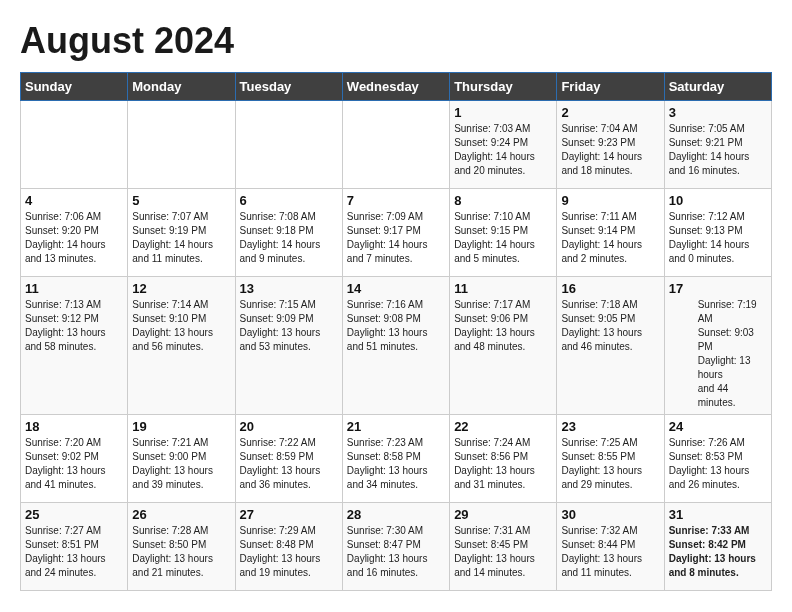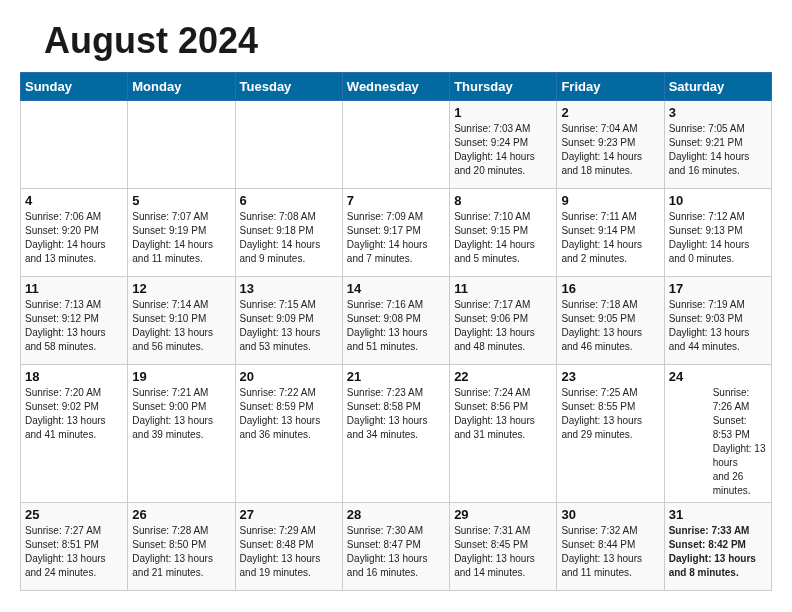--- a/index.html
+++ b/index.html
@@ -24,38 +24,37 @@
       font-size: 18px;
       font-weight: bold;
       color: #1a3a5c;
       line-height: 1.1;
     }
     .logo-text span {
       color: #4da6e0;
     }
     .title-block {
       text-align: right;
-      margin-left: 24px;
     }
     .month-title {
       font-size: 36px;
       font-weight: bold;
       color: #1a1a1a;
     }
     .location {
       font-size: 16px;
       color: #333;
     }
     table {
       width: 100%;
       border-collapse: collapse;
       font-size: 11px;
     }
     thead tr th {
-      background-color: #0369a1;
+      background-color: #404040;
       color: white;
       padding: 6px 4px;
       text-align: left;
       font-size: 13px;
       font-weight: bold;
       border: 1px solid #2b6cb0;
     }
     tbody tr td {
       border: 1px solid #ccc;
       vertical-align: top;
@@ -221,21 +220,21 @@
         </td>
         <td>
           <span class="day-number">16</span>
           <div class="day-info" style="white-space: pre-line;">Sunrise: 7:18 AM
 Sunset: 9:05 PM
 Daylight: 13 hours
 and 46 minutes.</div>
         </td>
         <td>
           <span class="day-number">17</span>
-          <div class="day-info" style="white-space: pre-line;">Sunrise: 7:19 AM
+          <div class="day-info" style="white-space: pre-line; margin-left: 29px;">Sunrise: 7:19 AM
 Sunset: 9:03 PM
 Daylight: 13 hours
 and 44 minutes.</div>
         </td>
       </tr>
       <tr>
         <td>
           <span class="day-number">18</span>
           <div class="day-info" style="white-space: pre-line;">Sunrise: 7:20 AM
 Sunset: 9:02 PM
@@ -272,21 +271,21 @@
         </td>
         <td>
           <span class="day-number">23</span>
           <div class="day-info" style="white-space: pre-line;">Sunrise: 7:25 AM
 Sunset: 8:55 PM
 Daylight: 13 hours
 and 29 minutes.</div>
         </td>
         <td>
           <span class="day-number">24</span>
-          <div class="day-info" style="white-space: pre-line; margin-left: 44px;">Sunrise: 7:26 AM
+          <div class="day-info" style="white-space: pre-line;">Sunrise: 7:26 AM
 Sunset: 8:53 PM
 Daylight: 13 hours
 and 26 minutes.</div>
         </td>
       </tr>
       <tr>
         <td>
           <span class="day-number">25</span>
           <div class="day-info" style="white-space: pre-line;">Sunrise: 7:27 AM
 Sunset: 8:51 PM

